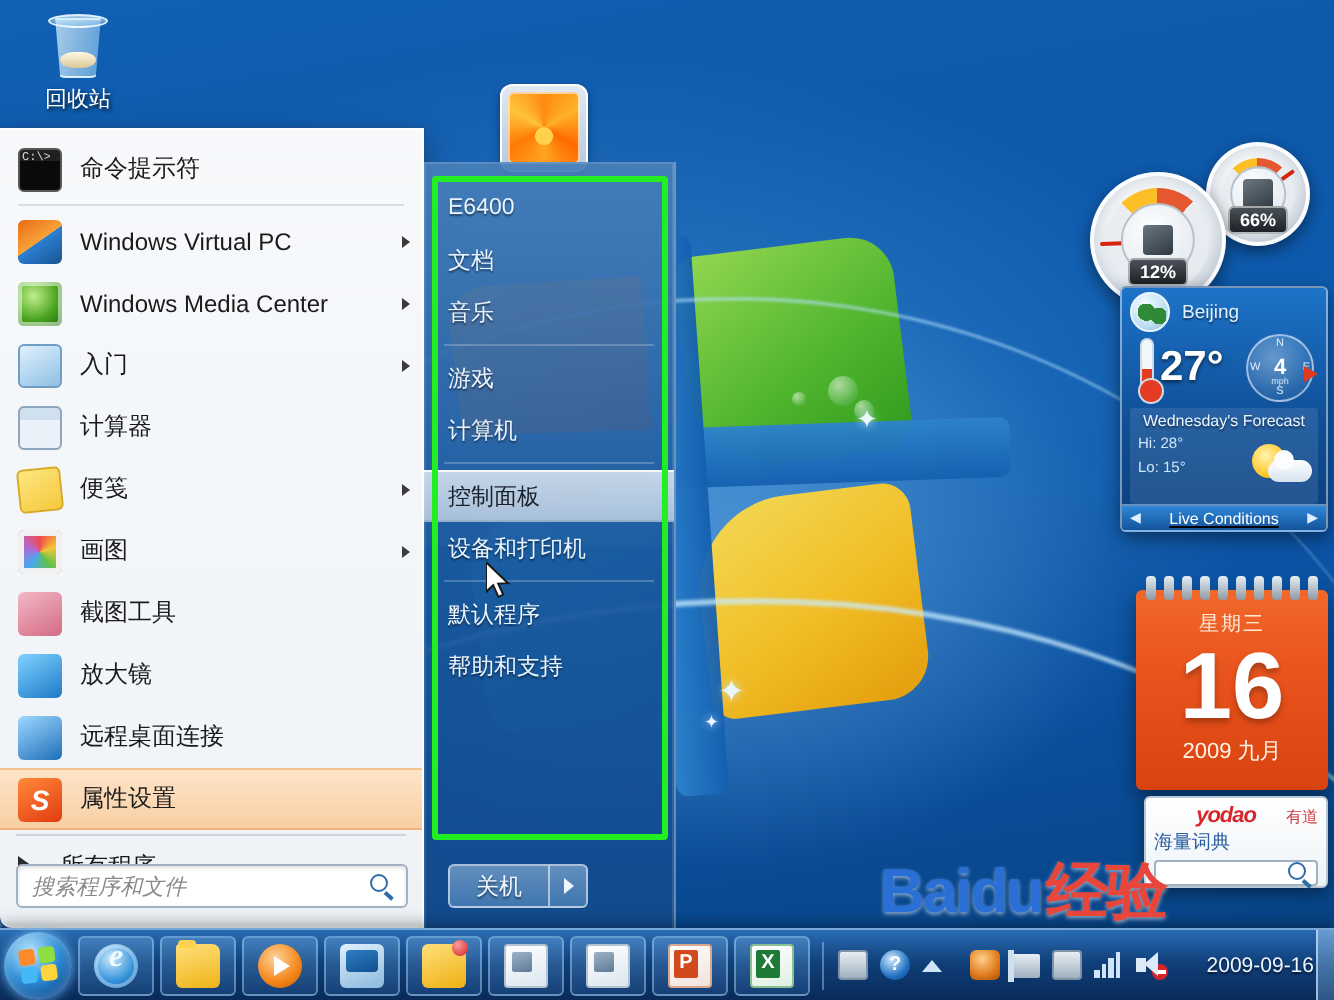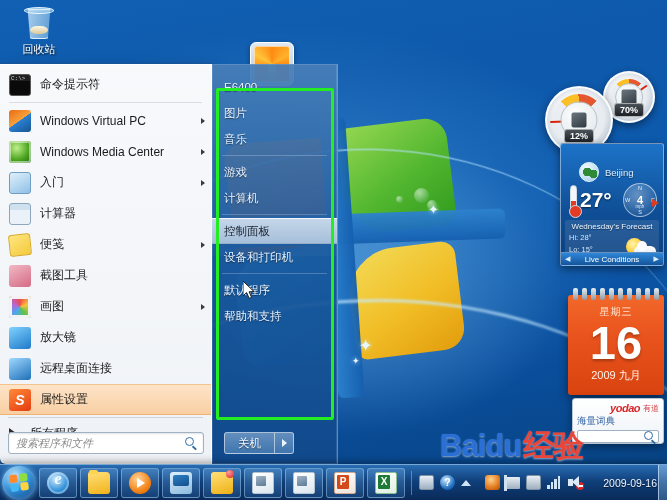--- a/index.html
+++ b/index.html
@@ -70,21 +70,21 @@
   .startmenu { position:absolute; left:0; top:64px; width:338px; height:400px;border-radius:28px; }
   .sm-left {
     position:absolute; left:0; top:0; width:212px; height:400px;
     background:linear-gradient(180deg,#f7f9fb 0%,#f1f4f8 82%,#eef2f6 100%);
     border:1px solid rgba(255,255,255,.9);
     border-left:none;
     border-radius:0 0 0 6px;
     box-shadow:0 0 0 1px rgba(30,80,140,.55), 0 6px 16px rgba(0,0,0,.35);
   }
   .sm-right {
-    position:absolute; left:212px; top:0; width:126px; height:400px;
+    position:absolute; left:212px; top:17px; width:126px; height:400px;
     background:linear-gradient(180deg,rgba(28,96,168,.92),rgba(18,74,140,.92));
     border-right:1px solid rgba(255,255,255,.35);
     box-shadow:inset 0 0 0 1px rgba(255,255,255,.12);
   }
   .sm-right-inner { position:absolute; inset:0; overflow:hidden; }
   .glassshine { position:absolute; left:0; top:0; width:100%; height:48%;
       background:linear-gradient(180deg,rgba(255,255,255,.18),rgba(255,255,255,.02)); }
 
   .avatar {
     position:absolute; left:250px; top:42px; width:44px; height:44px;
@@ -177,21 +177,21 @@
   .dial .cpu { position:absolute; left:50%; top:50%; transform:translate(-50%,-50%);
       width:15px; height:15px; background:linear-gradient(150deg,#6c7781,#2f3840); border-radius:2px; }
   .dial .needle { position:absolute; left:50%; top:50%; width:45%; height:2px; background:#d9240c;
       transform-origin:0 50%; border-radius:1px; }
   .badge { position:absolute; padding:1px 5px; border-radius:3px; font-size:9px; font-weight:bold; color:#fff;
       background:linear-gradient(180deg,#4a5158,#1d2227); border:1px solid rgba(255,255,255,.6); }
 
   .weather { left:560px; top:143px; width:104px; height:123px;
       background:linear-gradient(180deg,#1d73c8,#0f4f97 55%,#0b3f7d);
       border:1px solid rgba(255,255,255,.45); border-radius:3px; box-shadow:0 3px 9px rgba(0,0,0,.45); overflow:hidden; }
-  .w-head { display:flex; align-items:center; padding:18px 4px 0;margin-left:14px; }
+  .w-head { display:flex; align-items:center; padding:2px 4px 0; }
   .w-globe { width:20px;height:20px;border-radius:50%;
       background:radial-gradient(circle at 35% 30%,#f4fbff,#bfe0f2 60%,#7fb4d6);
       border:1px solid #eaf6ff; position:relative; flex:0 0 20px; }
   .w-globe:after{content:""; position:absolute; left:3px; top:5px; width:14px; height:10px;
       background:radial-gradient(circle at 30% 40%, #2f8a35 0 38%, transparent 39%),
                  radial-gradient(circle at 75% 60%, #2f8a35 0 34%, transparent 35%);}
   .w-city { font-size:9.5px; color:#dff0ff; margin-left:6px; text-shadow:0 1px 1px rgba(0,0,0,.5); }
   .w-mid { display:flex; align-items:center; padding:1px 4px; }
   .therm { width:7px; height:30px; margin:0 3px 0 5px; border-radius:4px;
       background:linear-gradient(180deg,#f2f7fb 0 52%, #e43b24 52%); border:1px solid #cfdbe5; position:relative; }
@@ -214,40 +214,40 @@
   .w-fore .ttl { font-size:8px; color:#eaf5ff; text-align:center; line-height:9px; text-shadow:0 1px 1px rgba(0,0,0,.5); }
   .w-fore .hl2 { font-size:7.5px; color:#cfe6fa; line-height:10px; margin-top:2px; }
   .sun { position:absolute; right:16px; top:18px; width:17px;height:17px;border-radius:50%;
       background:radial-gradient(circle at 40% 35%, #fff6b0, #ffc421 65%, #f09a00); }
   .cloud { position:absolute; right:3px; top:26px; width:22px;height:11px;border-radius:8px;
       background:linear-gradient(180deg,#ffffff,#d6e3ee); }
   .cloud:before{content:"";position:absolute;left:3px;top:-5px;width:10px;height:10px;border-radius:50%;background:#fbfdff;}
   .w-ext { font-size:7px; color:#bcd8f0; text-align:center; margin-top:1px; }
   .w-foot { position:absolute; left:0; bottom:0; width:100%; height:13px;
       background:linear-gradient(180deg,#2f86d8,#14559c); display:flex; align-items:center; justify-content:center;
-      border-top:1px solid rgba(255,255,255,.35); }
+      border-top:1px solid rgba(255,255,255,.35);text-decoration:underline; }
   .w-foot .t { font-size:8px; color:#ffffff; }
   .w-foot .a { font-size:7px; color:#dff0ff; position:absolute; }
   .w-foot .a.l{left:4px;} .w-foot .a.r{right:4px;}
 
   .cal { left:568px; top:288px; width:96px; height:107px; }
   .cal .page { position:absolute; inset:0; top:7px;
       background:linear-gradient(180deg,#f2682a,#e8521c 45%,#d9430f);
       border-radius:3px; box-shadow:0 4px 10px rgba(0,0,0,.45); text-align:center; }
   .cal .rings { position:absolute; left:5px; top:0; width:86px; height:12px; display:flex; justify-content:space-between; }
   .cal .rings i { width:5px;height:12px; border-radius:2px;
       background:linear-gradient(180deg,#e6edf3,#8e9aa5); display:block; }
   .cal .dow { font-size:10px; color:#ffe9d8; margin-top:10px; letter-spacing:1px; }
   .cal .day { font-size:47px; line-height:48px; color:#ffffff; font-weight:bold; text-shadow:0 2px 3px rgba(0,0,0,.28); }
   .cal .ym { font-size:11px; color:#fff3e8; margin-top:1px; }
 
   .dict { left:572px; top:398px; width:92px; height:46px;
       background:linear-gradient(180deg,#ffffff,#eef3f8); border:1px solid #b9c7d4; border-radius:3px;
       box-shadow:0 3px 8px rgba(0,0,0,.4); padding:3px 4px; }
-  .dict .logo { display:flex; align-items:flex-end; justify-content:flex-end; }
+  .dict .logo { display:flex; align-items:flex-end; justify-content:flex-end;gap:12px; }
   .dict .yd { font-size:11px; font-weight:bold; font-style:italic; color:#d8262a; letter-spacing:-.5px; }
   .dict .cn { font-size:8px; color:#cf3b3f; margin-left:3px; }
   .dict .sub { font-size:9.5px; color:#2a5d9e; margin-top:1px; }
   .dict .box { margin-top:2px; height:13px; border:1px solid #9fb1c2; border-radius:2px; background:#fff; display:flex; align-items:center; }
   .dict .box .mg { margin-left:auto; margin-right:2px; }
 
   
   .taskbar { position:absolute; left:0; bottom:0; width:667px; height:36px;
       background:linear-gradient(180deg,rgba(42,110,180,.96),rgba(16,62,120,.97) 48%,rgba(9,42,88,.98));
       border-top:1px solid rgba(150,200,245,.8); box-shadow:0 -2px 7px rgba(0,0,0,.35); display:flex; align-items:center; }
@@ -391,27 +391,27 @@
         <div class="mi">
           <span class="ic ic-calc"></span>
           <span class="tx">计算器</span>
         </div>
         <div class="mi">
           <span class="ic ic-note"></span>
           <span class="tx">便笺</span>
           <span class="arw"></span>
         </div>
         <div class="mi">
-          <span class="ic ic-snip"></span>
-          <span class="tx">截图工具</span>
-        </div>
-        <div class="mi">
           <span class="ic ic-paint"></span>
           <span class="tx">画图</span>
           <span class="arw"></span>
+        </div>
+        <div class="mi">
+          <span class="ic ic-snip"></span>
+          <span class="tx">截图工具</span>
         </div>
         <div class="mi">
           <span class="ic ic-mag"></span>
           <span class="tx">放大镜</span>
         </div>
         <div class="mi">
           <span class="ic ic-rdp"></span>
           <span class="tx">远程桌面连接</span>
         </div>
         <div class="mi sel">
@@ -436,21 +436,21 @@
   </div>
 
   <div class="sm-right">
     <div class="sm-right-inner">
       <div class="glassshine"></div>
       <div id="right-list" style="padding-top:10px;position:relative;">
           <div class="ri">
             <span class="tx">E6400</span>
           </div>
           <div class="ri">
-            <span class="tx">图片</span>
+            <span class="tx">文档</span>
           </div>
           <div class="ri">
             <span class="tx">音乐</span>
           </div>
           <div class="rsep"></div>
           <div class="ri">
             <span class="tx">游戏</span>
           </div>
           <div class="ri">
             <span class="tx">计算机</span>
@@ -486,21 +486,21 @@
 <svg class="cursor" viewBox="0 0 13 19">
   <polygon points="0,0 0,15 3.6,11.6 6.2,17.4 8.6,16.3 6.1,10.8 11,10.6" fill="#ffffff" stroke="#1a1a1a" stroke-width="1"></polygon>
 </svg>
 
 <div class="gadget meter">
   <div class="dial small">
     <div class="face"></div>
     <div class="needle" style="transform:rotate(-35deg);"></div>
     <div class="chip"></div>
     <div class="cpu"></div>
-    <div class="badge" style="left:50%;top:62%;transform:translate(-50%,0);">70%</div>
+    <div class="badge" style="left:50%;top:62%;transform:translate(-50%,0);">66%</div>
   </div>
   <div class="dial big">
     <div class="face"></div>
     <div class="needle" style="transform:rotate(178deg);"></div>
     <div class="chip"></div>
     <div class="cpu"></div>
     <div class="badge" style="left:50%;top:64%;transform:translate(-50%,0);">12%</div>
   </div>
 </div>
 

